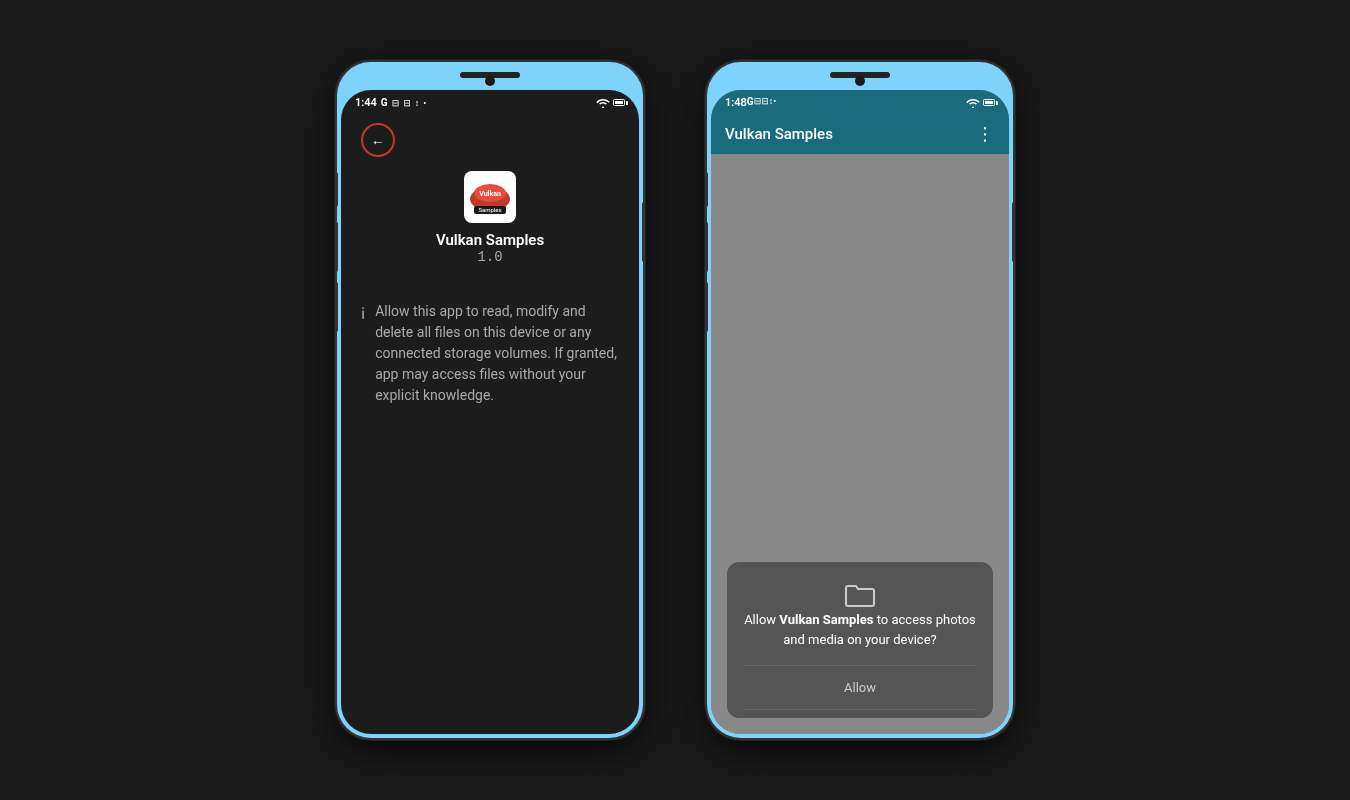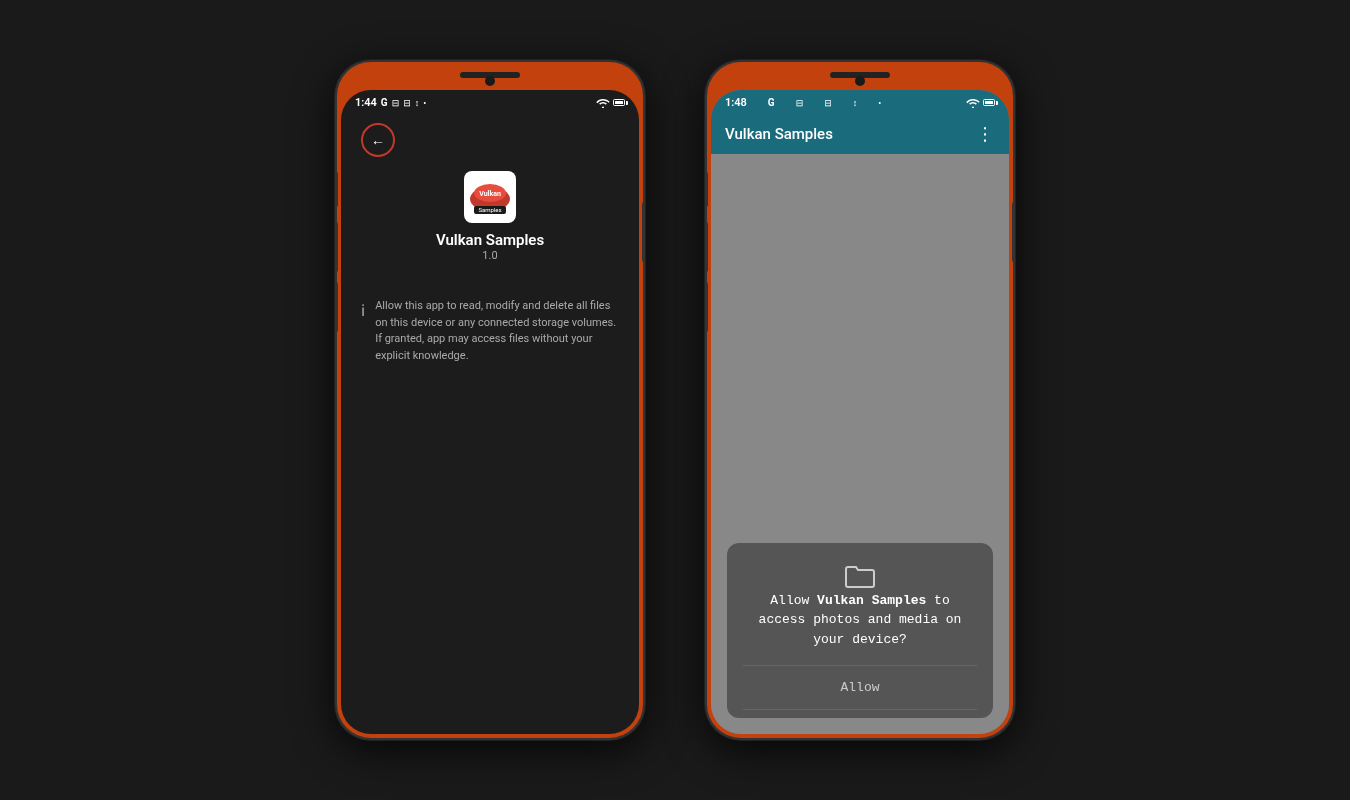--- a/index.html
+++ b/index.html
@@ -11,21 +11,21 @@
       width: 1350px;
       height: 800px;
       font-family: 'Roboto', Arial, sans-serif;
       gap: 60px;
     }
 
     
     .phone {
       width: 310px;
       height: 680px;
-      background: #c2410c;
+      background: #7dd3fc;
       border-radius: 36px;
       border: 2px solid #333;
       position: relative;
       overflow: hidden;
       box-shadow: 0 0 0 1px #222, 0 10px 40px rgba(0,0,0,0.8);
     }
     .phone::before {
       content: '';
       position: absolute;
       top: 10px;
@@ -171,22 +171,23 @@
       margin-bottom: 8px;
     }
     .app-name {
       color: #fff;
       font-size: 15px;
       font-weight: 600;
       text-align: center;
     }
     .app-version {
       color: #aaa;
-      font-size: 11px;
+      font-size: 14px;
       text-align: right;
+      font-family: Liberation Mono, monospace;
     }
     .toggle-row {
       display: flex;
       justify-content: space-between;
       align-items: center;
       margin-bottom: 20px;
       flex-shrink: 0;
     }
     .toggle-label {
       color: #fff;
@@ -218,21 +219,21 @@
       flex-shrink: 0;
     }
     .info-icon {
       color: #aaa;
       font-size: 16px;
       flex-shrink: 0;
       margin-top: 1px;
     }
     .info-text {
       color: #aaa;
-      font-size: 11px;
+      font-size: 14px;
       line-height: 1.5;
     }
 
     
     .phone2-screen {
       background: #777;
     }
     .phone2-appbar {
       background: #1a6b7c;
       padding: 10px 14px;
@@ -260,21 +261,20 @@
       padding: 16px;
     }
     .dialog-card {
       background: #555;
       border-radius: 12px;
       width: 100%;
       padding: 20px 16px 8px;
       display: flex;
       flex-direction: column;
       align-items: center;
-      font-family: Liberation Mono, monospace;
     }
     .dialog-text {
       color: #fff;
       font-size: 13px;
       text-align: center;
       line-height: 1.5;
       margin-bottom: 16px;
     }
     .dialog-text strong {
       font-weight: 700;
@@ -391,21 +391,21 @@
 <div class="phone">
   <div class="phone-camera"></div>
   <div class="phone-btn-right"></div>
   <div class="phone-btn-left-1"></div>
   <div class="phone-btn-left-2"></div>
   <div class="phone-btn-left-3"></div>
 
   <div class="phone-screen phone2-screen">
 
     <div class="status-bar" style="background:#1a6b7c;">
-      <div style="display:flex;align-items:center;gap:21px;">
+      <div style="display:flex;align-items:flex-start;gap:0;">
         <span class="status-time">1:48</span>
         <span class="status-google-g">G</span>
         <span style="color:#fff;font-size:9px;">⊟</span>
         <span style="color:#fff;font-size:9px;">⊟</span>
         <span style="color:#fff;font-size:9px;">↕</span>
         <span style="color:#fff;font-size:9px;">•</span>
       </div>
       <div class="status-icons">
         <svg width="14" height="10" viewBox="0 0 14 10" fill="white">
           <path d="M7 8.5a1 1 0 1 1 0 2 1 1 0 0 1 0-2z"></path>

